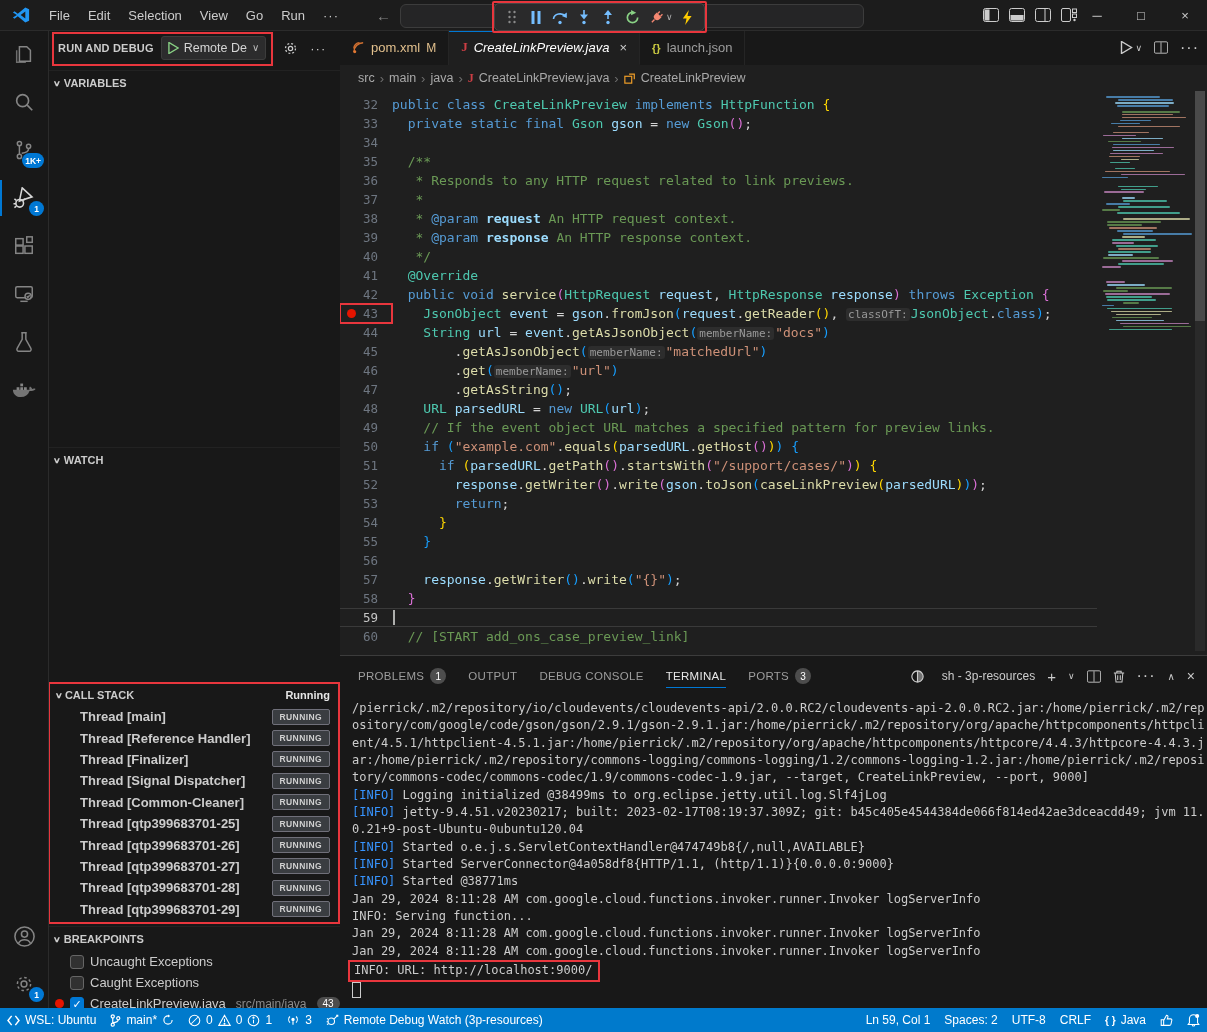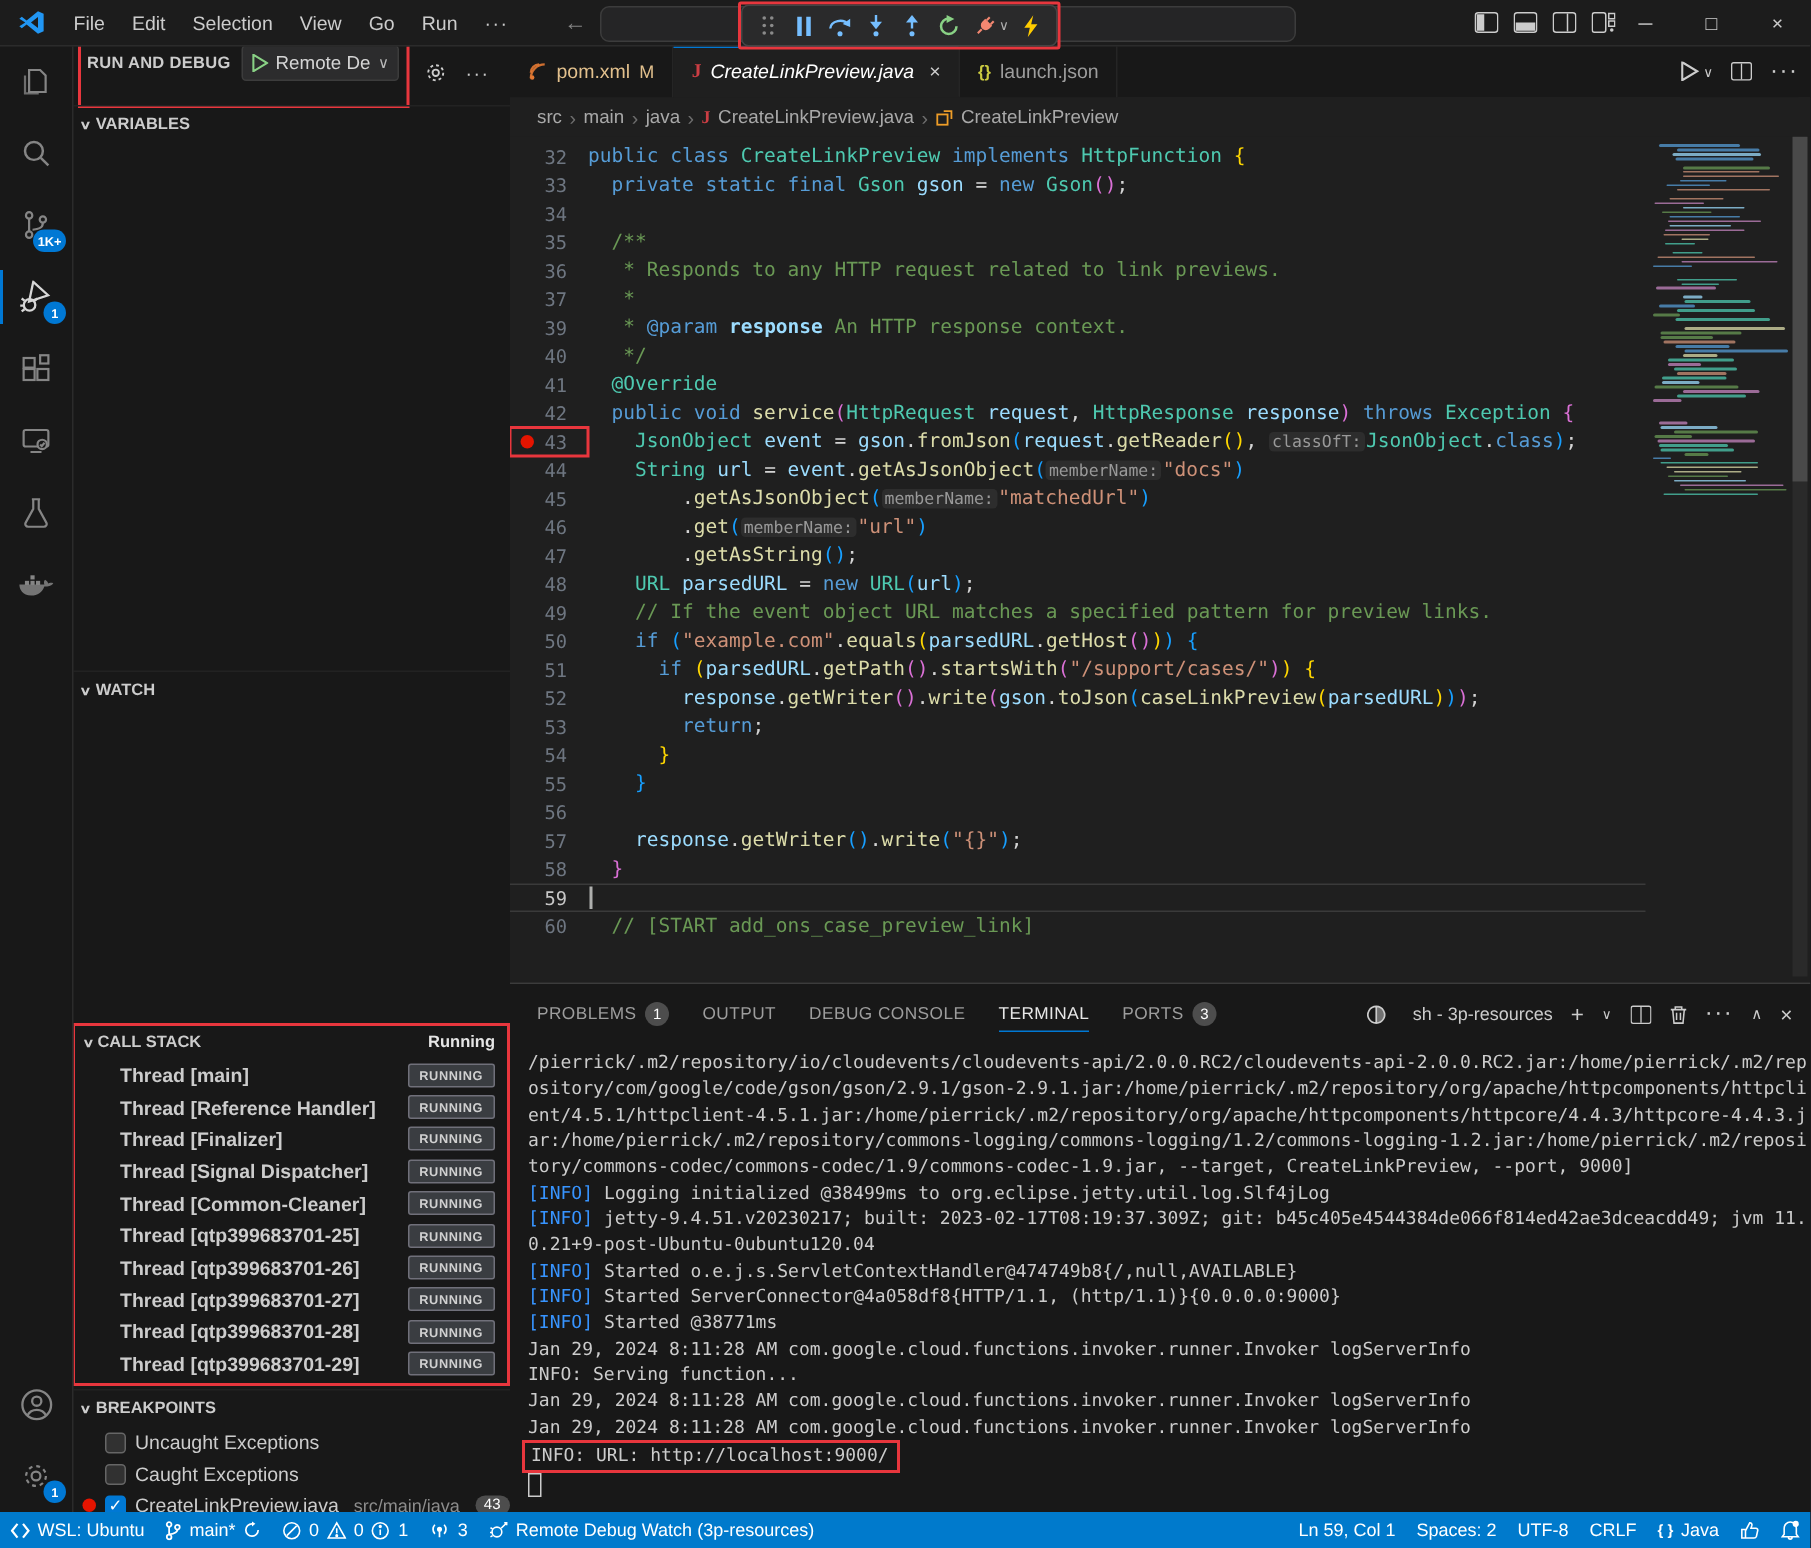--- a/index.html
+++ b/index.html
@@ -31,21 +31,21 @@
   .ab-item{width:48px;height:48px;display:flex;align-items:center;justify-content:center;position:relative;color:#858585;}
   .ab-item.active{color:#d7d7d7;}
   .ab-item.active::before{content:"";position:absolute;left:0;top:6px;bottom:6px;width:2px;background:#0078d4;}
   .ab-badge{position:absolute;right:4px;bottom:6px;min-width:15px;height:15px;border-radius:9px;background:#0078d4;color:#fff;
             font-size:8.5px;font-weight:bold;display:flex;align-items:center;justify-content:center;padding:0 3px;box-sizing:border-box;}
   .ab-bottom{position:absolute;bottom:0;left:0;}
 
   
   .sidebar{position:absolute;left:48px;top:30px;width:292px;height:978px;background:#181818;border-right:1px solid var(--border);font-size:13px;}
   .sb-header{position:absolute;left:0;top:0;width:292px;height:37px;display:flex;align-items:center;padding-left:4px;box-sizing:border-box;}
-  .sb-header-box{display:flex;align-items:center;gap:7px;border:2px solid var(--red);padding:2px 5px 16px 4px;}
+  .sb-header-box{display:flex;align-items:center;gap:7px;border:2px solid var(--red);padding:2px 5px 4px 4px;}
   .sb-title{font-size:11px;font-weight:bold;color:#cccccc;letter-spacing:.2px;white-space:nowrap;}
   .cfg-picker{display:flex;align-items:center;gap:5px;background:#2c2c2d;border:1px solid #3c3c3c;border-radius:3px;height:22px;padding:0 6px;}
   .cfg-label{font-size:12.5px;color:#d5d5d5;white-space:nowrap;}
   .cfg-chevron{color:#bbb;font-size:10px;}
   .sb-actions{display:flex;align-items:center;gap:12px;margin-left:10px;color:#ccc;}
   .section-header{height:24px;display:flex;align-items:center;gap:4px;padding-left:6px;font-size:11px;font-weight:bold;color:#cccccc;border-top:1px solid #222;}
   .chev{font-size:8px;color:#ccc;transform:scaleX(1.4);}
   .sec-variables{position:absolute;top:40px;left:0;right:0;}
   .sec-watch{position:absolute;top:417px;left:0;right:0;}
   .sec-callstack{position:absolute;top:652px;left:0;right:0;height:242px;border:2px solid var(--red);box-sizing:border-box;background:#181818;}
@@ -526,20 +526,27 @@
         <div class="code-line">
           <span class="gutter">
             <span class="bp"></span>
             <span class="lnum">37</span>
           </span>
           <span class="code-text"><span class="tk-c">   *</span></span>
         </div>
         <div class="code-line">
           <span class="gutter">
             <span class="bp"></span>
+            <span class="lnum">38</span>
+          </span>
+          <span class="code-text"><span class="tk-c">   * </span><span class="tk-dt">@param</span><span class="tk-c"> </span><span class="tk-dp">request</span><span class="tk-c"> An HTTP request context.</span></span>
+        </div>
+        <div class="code-line">
+          <span class="gutter">
+            <span class="bp"></span>
             <span class="lnum">39</span>
           </span>
           <span class="code-text"><span class="tk-c">   * </span><span class="tk-dt">@param</span><span class="tk-c"> </span><span class="tk-dp">response</span><span class="tk-c"> An HTTP response context.</span></span>
         </div>
         <div class="code-line">
           <span class="gutter">
             <span class="bp"></span>
             <span class="lnum">40</span>
           </span>
           <span class="code-text"><span class="tk-c">   */</span></span>

